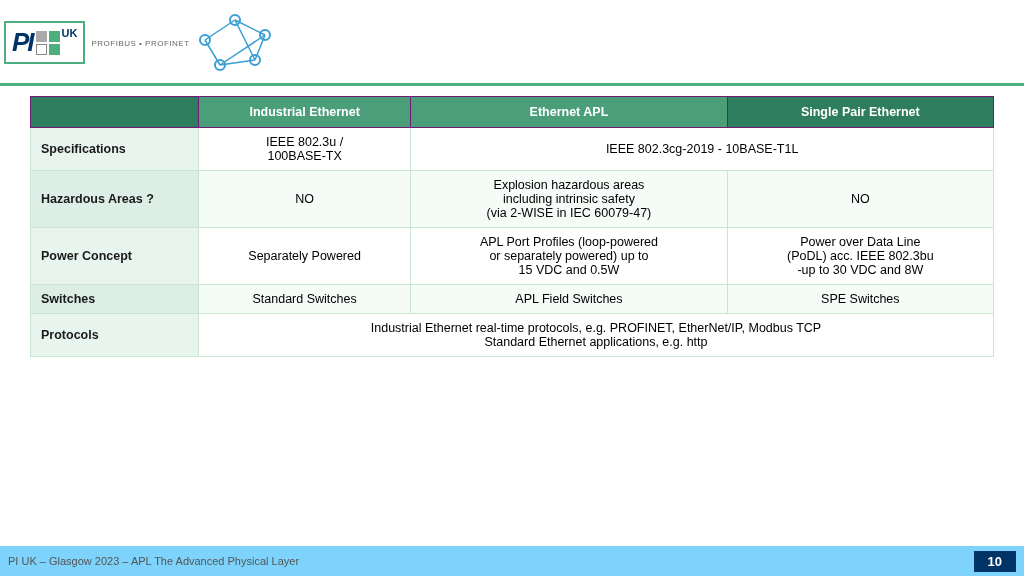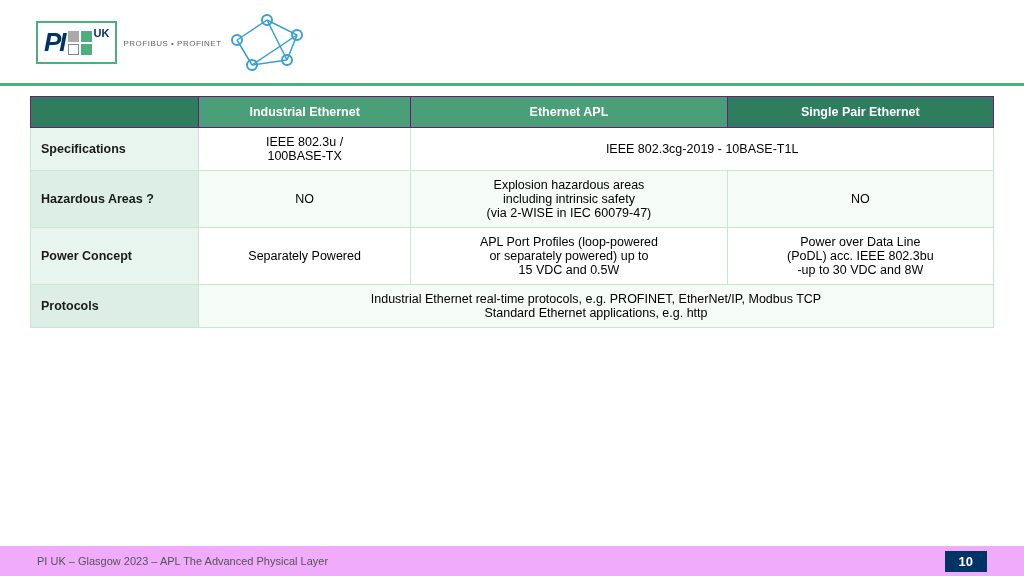--- a/index.html
+++ b/index.html
@@ -19,21 +19,21 @@
       background: #ffffff;
       position: relative;
       display: flex;
       flex-direction: column;
     }
 
     
     .header {
       display: flex;
       align-items: center;
-      padding: 10px 20px 8px 36px;
+      padding: 10px 20px 8px 4px;
       background: #fff;
       border-bottom: 3px solid #4caf7d;
       min-height: 75px;
     }
 
     .logo-area {
       display: flex;
       align-items: center;
       min-width: 175px;
     }
@@ -165,22 +165,22 @@
     }
     .comparison-table tr:nth-child(even) td.row-label {
       background: #dceee5;
     }
 
     
     .footer {
       display: flex;
       align-items: center;
       justify-content: space-between;
-      background: #f0abfc;
-      padding: 4px 37px;
+      background: #7dd3fc;
+      padding: 4px 8px;
       min-height: 30px;
     }
 
     .footer-text {
       font-size: 11px;
       color: #555;
     }
 
     .footer-page {
       background: #003366;
@@ -270,20 +270,26 @@
           <td>Separately Powered</td>
           <td style="white-space: pre-line;">APL Port Profiles (loop-powered
 or separately powered) up to
 15 VDC and 0.5W</td>
           <td style="white-space: pre-line;">Power over Data Line
 (PoDL) acc. IEEE 802.3bu
 -up to 30 VDC and 8W</td>
         </tr>
 
 
+        <tr>
+          <td class="row-label">Switches</td>
+          <td>Standard Switches</td>
+          <td>APL Field Switches</td>
+          <td>SPE Switches</td>
+        </tr>
 
         <tr>
           <td class="row-label">Protocols</td>
           <td colspan="3" style="white-space: pre-line;">Industrial Ethernet real-time protocols, e.g. PROFINET, EtherNet/IP, Modbus TCP
 Standard Ethernet applications, e.g. http</td>
         </tr>
       </tbody>
     </table>
   </div>
 

